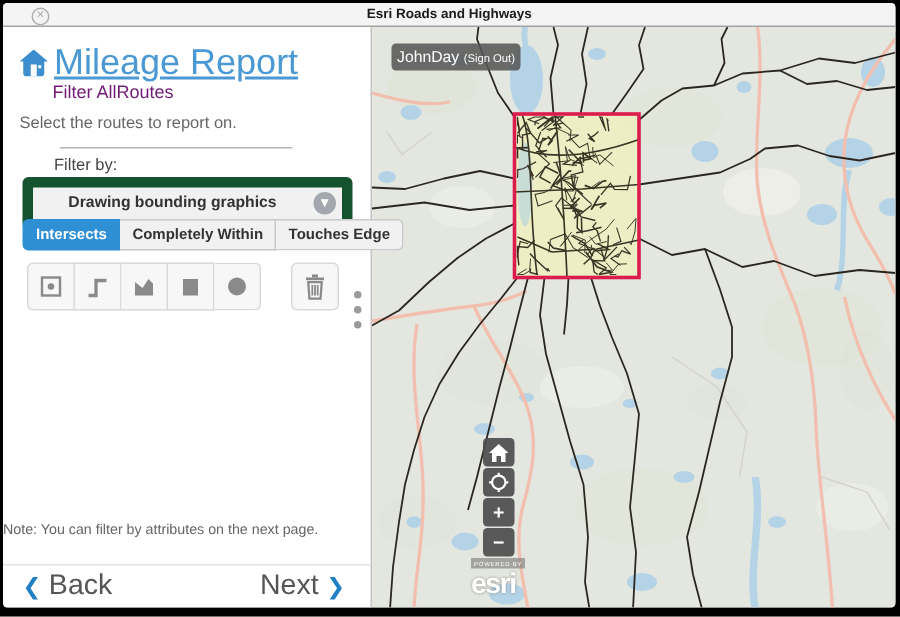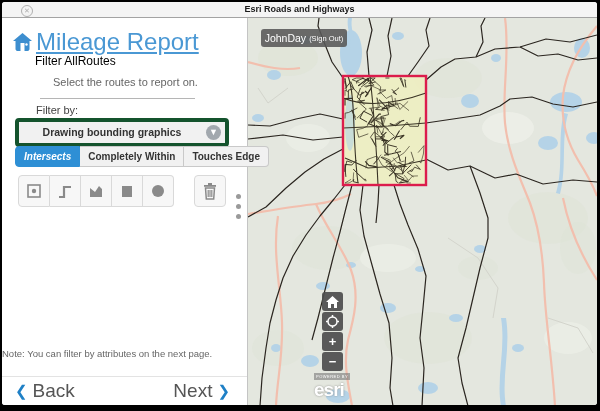--- a/index.html
+++ b/index.html
@@ -10,31 +10,31 @@
   }
   .app{position:absolute;left:2px;top:2px;width:595px;height:403px;background:#fff;border-radius:3px;overflow:hidden;}
   
   .titlebar{position:absolute;left:0;top:0;width:100%;height:15px;background:#f4f4f4;border-bottom:4px solid #a3a3a3;}
   .titlebar .title{position:absolute;left:0;right:0;top:2px;text-align:center;font-size:9px;font-weight:bold;color:#1a1a1a;}
   .close-btn{position:absolute;left:19px;top:3px;width:10px;height:10px;border:1px solid #b0b0b0;border-radius:50%;color:#b0b0b0;font-size:7px;line-height:9px;text-align:center;}
   
   .panel{position:absolute;left:0;top:16px;width:245px;bottom:0;background:#fff;border-right:1px solid #c4c4c4;}
   .app-title-row{position:absolute;left:11px;top:10px;display:flex;align-items:center;}
   .app-title{font-size:24px;font-weight:300;color:#4a98d4;margin-left:4px;letter-spacing:0px;text-decoration:underline;}
-  .subtitle{position:absolute;left:33px;top:36px;font-size:12px;color:#000000;}
-  .instruction{position:absolute;left:11px;top:58px;font-size:11px;color:#666;margin-left:40px;}
+  .subtitle{position:absolute;left:33px;top:36px;font-size:12px;color:#701a75;}
+  .instruction{position:absolute;left:11px;top:58px;font-size:11px;color:#666;}
   .divider{position:absolute;left:38px;top:80px;width:155px;border-top:1px solid #b5b5b5;}
   .filter-label{position:absolute;left:13px;top:86px;font-size:11px;color:#444;padding-left:21px;}
-  .dropdown{position:absolute;left:13px;top:100px;width:206px;height:21px;background:#f1f1f1;border:4px solid #14532d;border-radius:4px;}
+  .dropdown{position:absolute;left:13px;top:100px;width:206px;height:21px;background:#f1f1f1;border:7px solid #14532d;border-radius:4px;}
   .dropdown .dd-text{position:absolute;left:0;right:20px;top:4px;text-align:center;font-size:10.5px;font-weight:bold;color:#333;}
   .dd-chevron{position:absolute;right:4px;top:3px;width:15px;height:15px;border-radius:50%;background:#a2a8ae;color:#fff;font-size:9px;line-height:14px;text-align:center;}
   .tabs{position:absolute;left:13px;top:128px;display:flex;height:21px;}
   .tab{font-size:10px;font-weight:bold;color:#333;background:#f1f1f1;border:1px solid #c9c9c9;border-left:none;
        display:flex;align-items:center;justify-content:center;padding:0 8px;white-space:nowrap;}
-  .tab.first{border-left:1px solid #c9c9c9;border-radius:4px 0 0 4px;font-style:italic;}
+  .tab.first{border-left:1px solid #c9c9c9;border-radius:4px 0 0 4px;}
   .tab.last{border-radius:0 4px 4px 0;}
   .tab.active{background:#2e8fd5;border-color:#2e8fd5;color:#fff;}
   .tools{position:absolute;left:16px;top:157px;display:flex;}
   .tool{width:30px;height:30px;background:#f7f7f7;border:1px solid #d9d9d9;border-left:none;display:flex;align-items:center;justify-content:center;}
   .tool.first{border-left:1px solid #d9d9d9;border-radius:4px 0 0 4px;}
   .tool.grp-last{border-radius:0 4px 4px 0;}
   .tool.trash{margin-left:20px;border-left:1px solid #d9d9d9;border-radius:4px;}
   .panel-handle{position:absolute;right:5px;top:176px;width:6px;}
   .panel-handle i{display:block;width:5px;height:5px;border-radius:50%;background:#9a9a9a;margin-bottom:5px;}
   .note{position:absolute;left:0;right:0;top:330px;text-align:left;font-size:9.5px;color:#666;}

